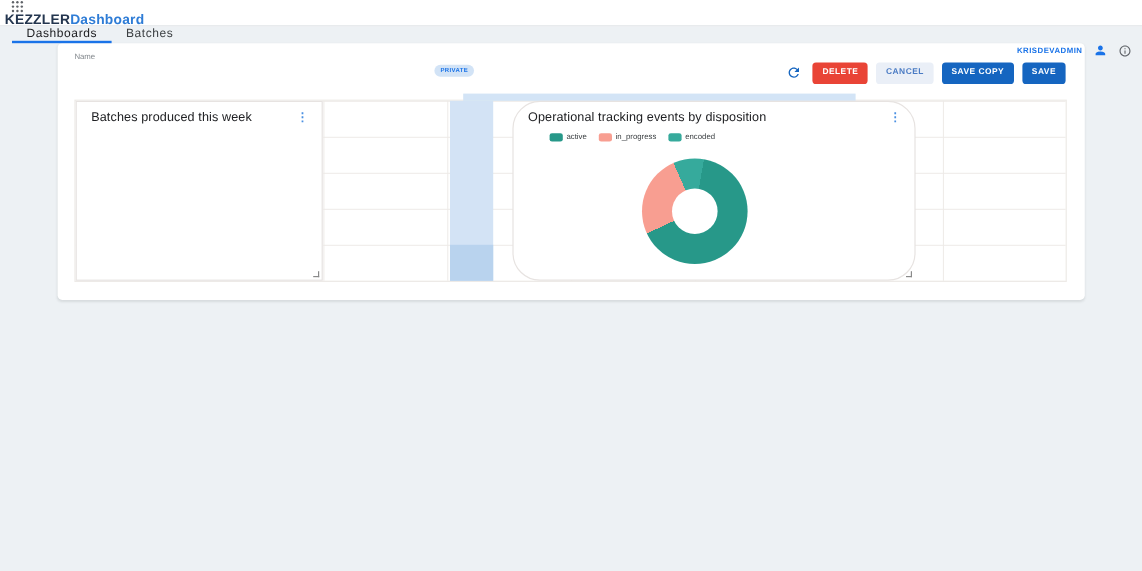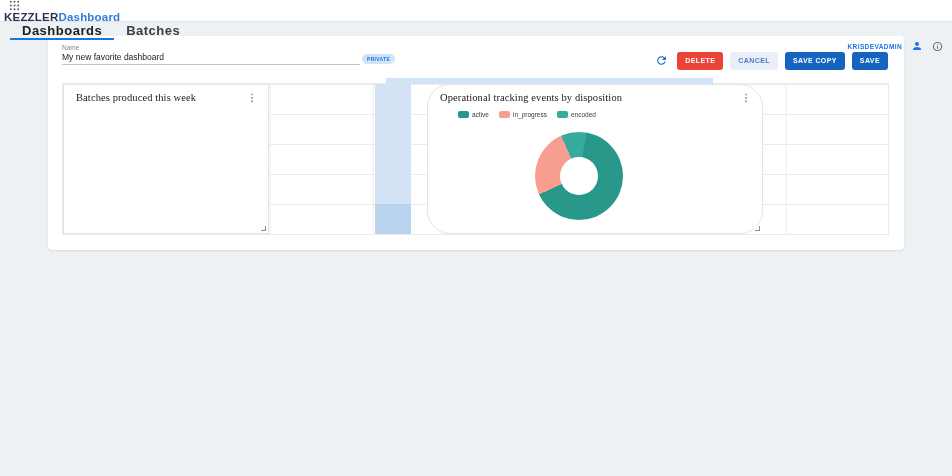--- a/index.html
+++ b/index.html
@@ -7,21 +7,21 @@
   body { font-family:"Liberation Sans", sans-serif; background:#edf1f4; position:relative; overflow:hidden; }
 
   
   .appbar { position:absolute; top:0; left:0; width:952px; height:22px; background:#fff;
             border-bottom:1px solid #e3e6e9; display:flex; align-items:stretch; z-index:20;flex-direction:column; }
   .apps-btn { display:flex; align-items:center; padding:0 6px 0 9px; cursor:pointer; }
   .brand { display:flex; align-items:center; font-size:11.5px; letter-spacing:.2px; padding:0 4px; }
   .brand .b1 { font-weight:700; color:#24364f; }
   .brand .b2 { font-weight:700; color:#2e7cd6; }
   .tabs { display:flex; margin-left:10px; }
-  .tab { display:flex; align-items:center; padding:0 12px; font-size:13px; font-weight:700;
+  .tab { display:flex; align-items:center; padding:0 12px; font-size:10px; font-weight:400;
          letter-spacing:.5px; color:#3c4043; border-bottom:2px solid transparent; cursor:pointer; }
   .tab.active { border-bottom-color:#1a73e8; color:#202124; }
   .appbar-right { margin-left:auto; display:flex; align-items:center; gap:9px; padding-right:9px; }
   .username { font-size:6.5px; font-weight:700; letter-spacing:.4px; color:#1a73e8; cursor:pointer; }
   .icon-btn { display:flex; align-items:center; cursor:pointer; }
 
   
   .card { position:absolute; left:48px; top:36px; width:856px; height:214px; background:#fff;
           border-radius:4px; box-shadow:0 1px 2px rgba(60,64,67,.12); }
 
@@ -48,21 +48,21 @@
             linear-gradient(to right, #edeae7 1px, transparent 1px),
             linear-gradient(to bottom, #edeae7 1px, transparent 1px);
           background-size:103.25px 30px; }
   .hl-col { position:absolute; left:312px; top:0; width:36px; height:150px; background:#d3e3f5; }
   .hl-col-bottom { position:absolute; left:0; bottom:0; width:36px; height:30px; background:#b9d3ee; }
   .hl-row { position:absolute; left:323px; top:-6px; width:327px; height:6px; background:#d3e4f6; }
 
   .widget { position:absolute; top:0; height:150px; background:#fff; border:1px solid #e7e3e1; cursor:move; }
   .widget-kpi { left:0; width:206px; }
   .widget-donut { left:364px; width:336px;border-radius:23px; }
-  .widget-head { display:flex; justify-content:space-between; align-items:flex-end; padding:7px 9px 0 12px;font-family:Liberation Serif, serif; }
+  .widget-head { display:flex; justify-content:space-between; align-items:flex-end; padding:7px 9px 0 12px; }
   .widget-title { font-size:10.5px; font-weight:500; color:#202124; letter-spacing:.1px; }
   .kebab { font-size:10px; font-weight:700; color:#4a90e2; line-height:10px; cursor:pointer; padding:0 2px; }
   .resize-handle { position:absolute; right:2px; bottom:2px; width:5px; height:5px;
                    border-right:1.5px solid #8a8a8a; border-bottom:1.5px solid #8a8a8a; cursor:nwse-resize; }
 
   .kpi-value { position:absolute; left:50%; top:56%; transform:translate(-50%,-50%);
                font-size:98px; font-weight:400; letter-spacing:-4px; color:#212121; line-height:1; }
 
   .legend { position:absolute; left:30px; top:26px; display:flex; align-items:center; gap:10px; }
   .legend-item { display:flex; align-items:center; gap:3px; cursor:pointer; }
@@ -109,21 +109,20 @@
       <svg width="11" height="11" viewBox="0 0 24 24" fill="#5f6368">
         <path d="M11 7h2v2h-2zm0 4h2v6h-2zm1-9C6.48 2 2 6.48 2 12s4.48 10 10 10 10-4.48 10-10S17.52 2 12 2zm0 18c-4.41 0-8-3.59-8-8s3.59-8 8-8 8 3.59 8 8-3.59 8-8 8z"></path>
       </svg>
     </span>
   </div>
 </header>
 
 <main class="card">
 
   <label class="name-label">Name</label>
-  <input class="name-input" type="text" value="My new favorite dashboard" style="">
   <span class="badge">PRIVATE</span>
 
   <div class="actions">
     <span class="refresh">
       <svg width="13" height="13" viewBox="0 0 24 24" fill="#1565c0">
         <path d="M17.65 6.35C16.2 4.9 14.21 4 12 4c-4.42 0-7.99 3.58-8 8s3.57 8 8 8c3.73 0 6.84-2.55 7.73-6h-2.08c-.82 2.33-3.04 4-5.65 4-3.31 0-6-2.69-6-6s2.69-6 6-6c1.66 0 3.14.69 4.22 1.78L13 11h7V4l-2.35 2.35z"></path>
       </svg>
     </span>
     <button class="btn btn-delete">DELETE</button>
     <button class="btn btn-cancel">CANCEL</button>

